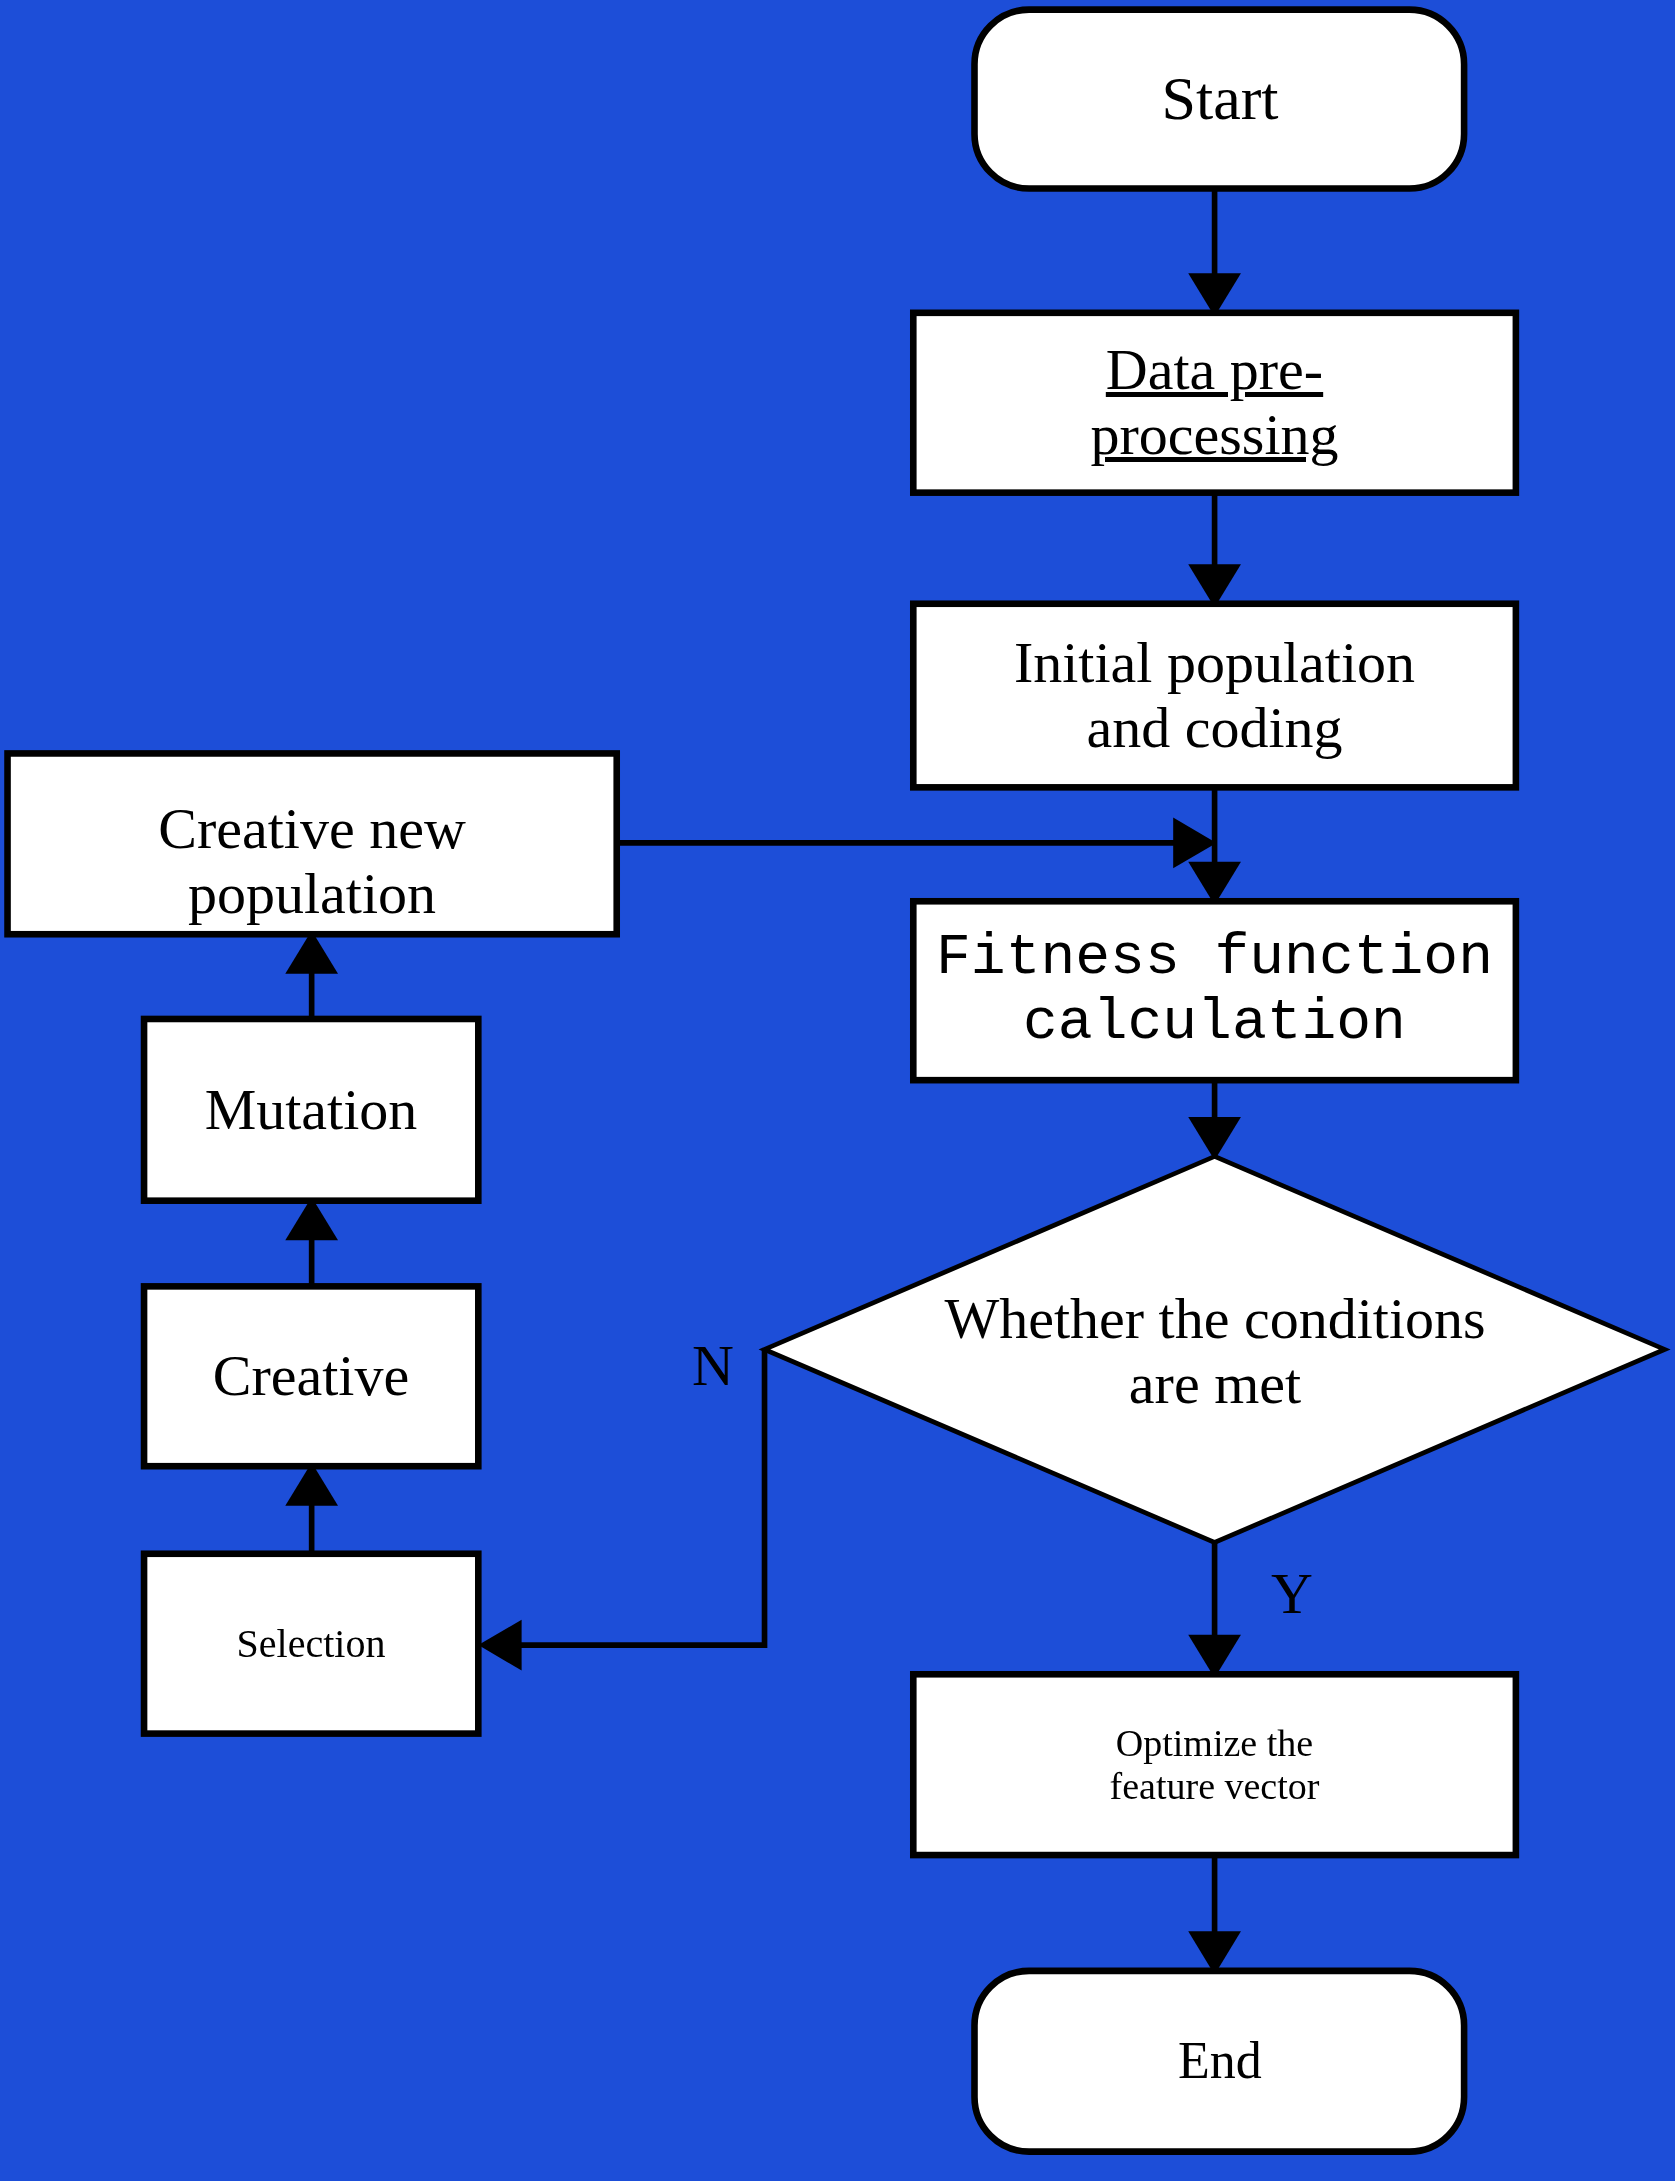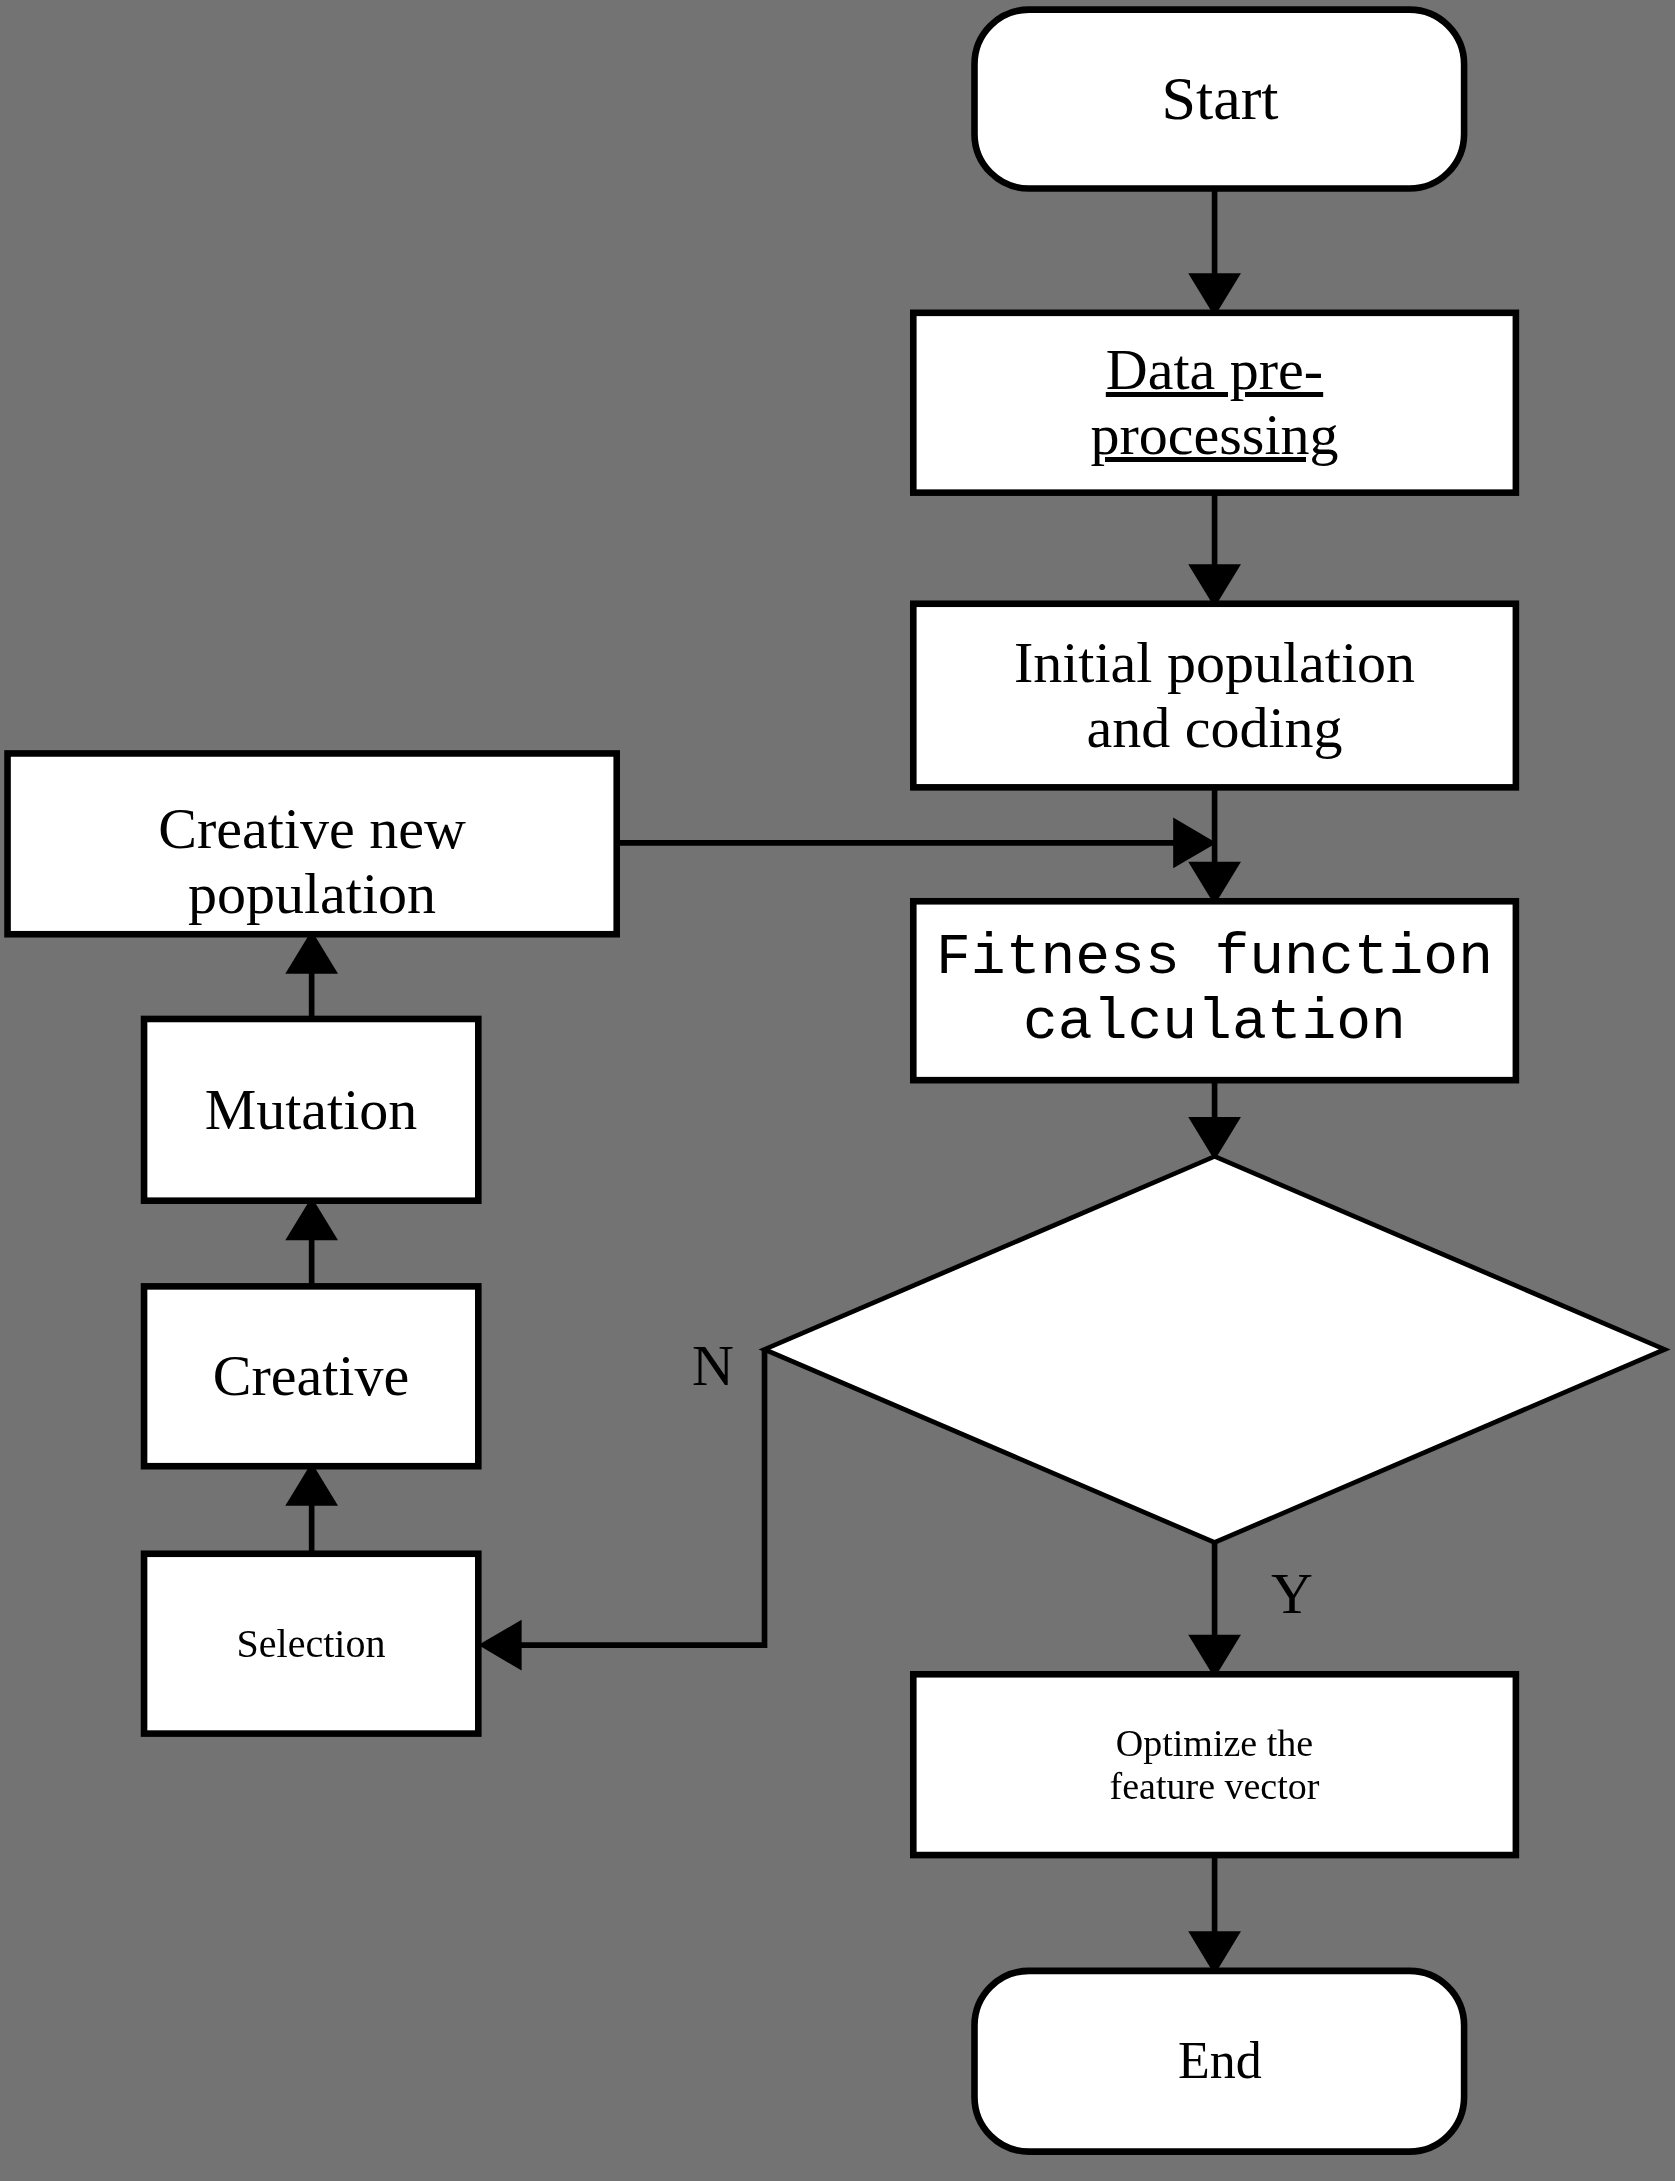--- a/index.html
+++ b/index.html
@@ -10,21 +10,21 @@
   body {
     width: 1675px;
     height: 2182px;
     font-family: "Liberation Serif", "DejaVu Serif", serif;
     overflow: hidden;
   }
   #flowchart-root {
     position: relative;
     width: 1675px;
     height: 2182px;
-    background: #737373;
+    background: #1d4ed8;
   }
   svg.fc {
     position: absolute;
     top: 0;
     left: 0;
     width: 1675px;
     height: 2182px;
     display: block;
   }
   .node-shape {
@@ -159,20 +159,22 @@
 and coding</div>
 
   <div class="node-label" style="left:7.5px; top:771px; width:609px; height:181px; font-size:58px;">Creative new
 population</div>
 
   <div class="node-label" style="left:913px; top:901px; width:603px; height:179px; font-size:58px;font-family:Liberation Mono, monospace;">Fitness function
 calculation</div>
 
   <div class="node-label" style="left:144px; top:1019px; width:334px; height:182px; font-size:58px;">Mutation</div>
 
+  <div class="node-label" style="left:782px; top:1196px; width:866px; height:311px; font-size:58px;">Whether the conditions
+are met</div>
 
   <div class="node-label" style="left:144px; top:1286px; width:334px; height:180px; font-size:58px;">Creative</div>
 
   <div class="node-label" style="left:144px; top:1554px; width:334px; height:180px; font-size:40px;">Selection</div>
 
   <div class="node-label" style="left:913px; top:1674px; width:603px; height:181px; font-size:38px;">Optimize the
 feature vector</div>
 
   <div class="node-label" style="left:975px; top:1971px; width:490px; height:181px; font-size:52px;">End</div>
 

